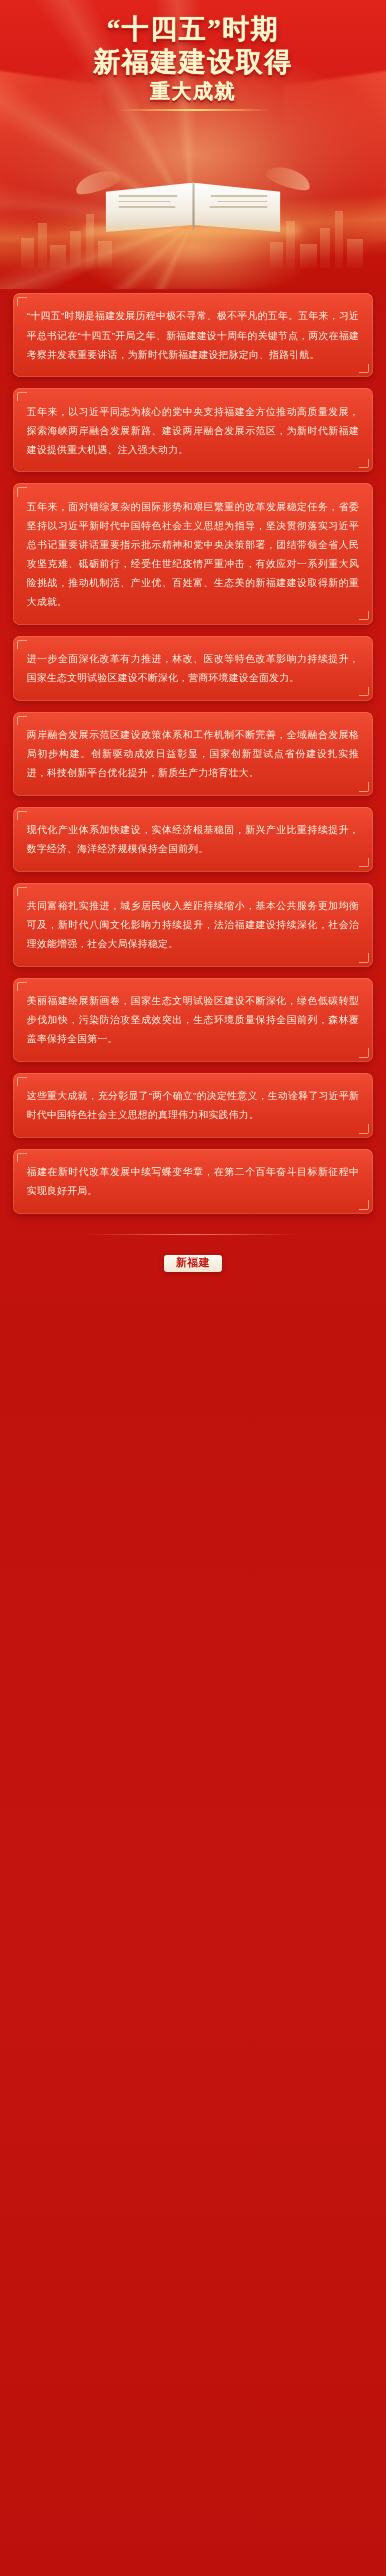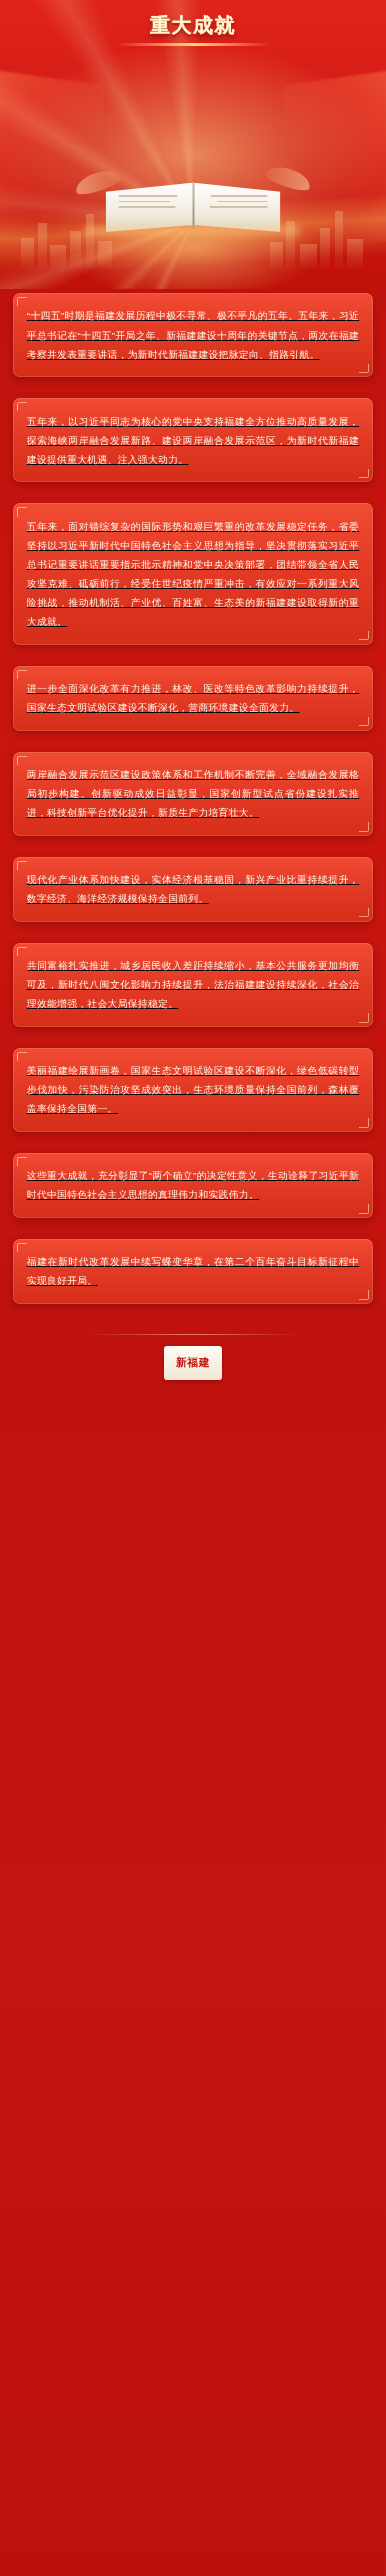--- a/index.html
+++ b/index.html
@@ -132,28 +132,27 @@
   }
   .leaf.a { left: -31px; top: 17.5px; transform: rotate(-18deg); }
   .leaf.b { right: -31px; top: 14.4px; transform: rotate(18deg) scaleX(-1); }
   
   .content {
     position: relative;
     padding: 4.1px 13.4px 0;
   }
   .card {
     position: relative;
-    margin: 0 0 21px 0;
+    margin: 0 0 11px 0;
     padding: 13.4px 13.4px 13.4px;
     border-radius: 7.2px;
     background: linear-gradient(180deg, #f14b34 0%, #e23a24 48%, #d52d18 100%);
     box-shadow:
       inset 0 0 0 0.5px rgba(255,190,150,0.40),
       0 2.1px 7.2px rgba(90,0,0,0.35);
-    text-decoration: underline;
   }
   .card::before, .card::after {
     content: "";
     position: absolute; width: 8.2px; height: 8.2px;
     border: 1px solid rgba(255,215,170,0.65);
   }
   .card::before { left: 4.1px; top: 4.1px; border-right: none; border-bottom: none; border-radius: 2.1px 0 0 0; }
   .card::after { right: 4.1px; bottom: 4.1px; border-left: none; border-top: none; border-radius: 0 0 2.1px 0; }
   .card p {
     font-size: 9.8px;
@@ -171,21 +170,21 @@
     display: flex;
     align-items: center;
     justify-content: center;
   }
   .footer-line {
     position: absolute; left: 50%; top: 9.3px; transform: translateX(-50%);
     width: 216px; height: 1px;
     background: linear-gradient(90deg, rgba(255,220,160,0), rgba(255,220,160,0.55), rgba(255,220,160,0));
   }
   .logo {
-    width: 58px; height: 34px;
+    width: 58px; height: 17px;
     border-radius: 3.1px;
     background: linear-gradient(180deg, #fffdf6, #f0e6d2);
     display: flex; align-items: center; justify-content: center;
     box-shadow: 0 1.5px 5.2px rgba(80,0,0,0.35);
   }
   .logo span {
     font-family: "Liberation Serif", serif;
     font-weight: bold;
     font-size: 10.8px;
     letter-spacing: 0.5px;
@@ -213,20 +212,22 @@
       <i style="left:98px; width:14.4px; height:27px;"></i>
       <i style="left:270px; width:13.4px; height:26px;"></i>
       <i style="left:286px; width:9.3px; height:47px;"></i>
       <i style="left:300px; width:16.5px; height:24px;"></i>
       <i style="left:320px; width:10.3px; height:40px;"></i>
       <i style="left:335px; width:8.2px; height:57px;"></i>
       <i style="left:347px; width:15.5px; height:29px;"></i>
     </div>
 
     <div class="title-wrap">
+      <div class="title-line l1">“十四五”时期</div>
+      <div class="title-line l2">新福建建设取得</div>
       <div class="title-line l3">重大成就</div>
       <div class="title-underline"></div>
     </div>
 
     <div class="book">
       <div class="leaf a"></div>
       <div class="leaf b"></div>
       <div class="pages"></div>
       <div class="spine"></div>
       <div class="lines left">

